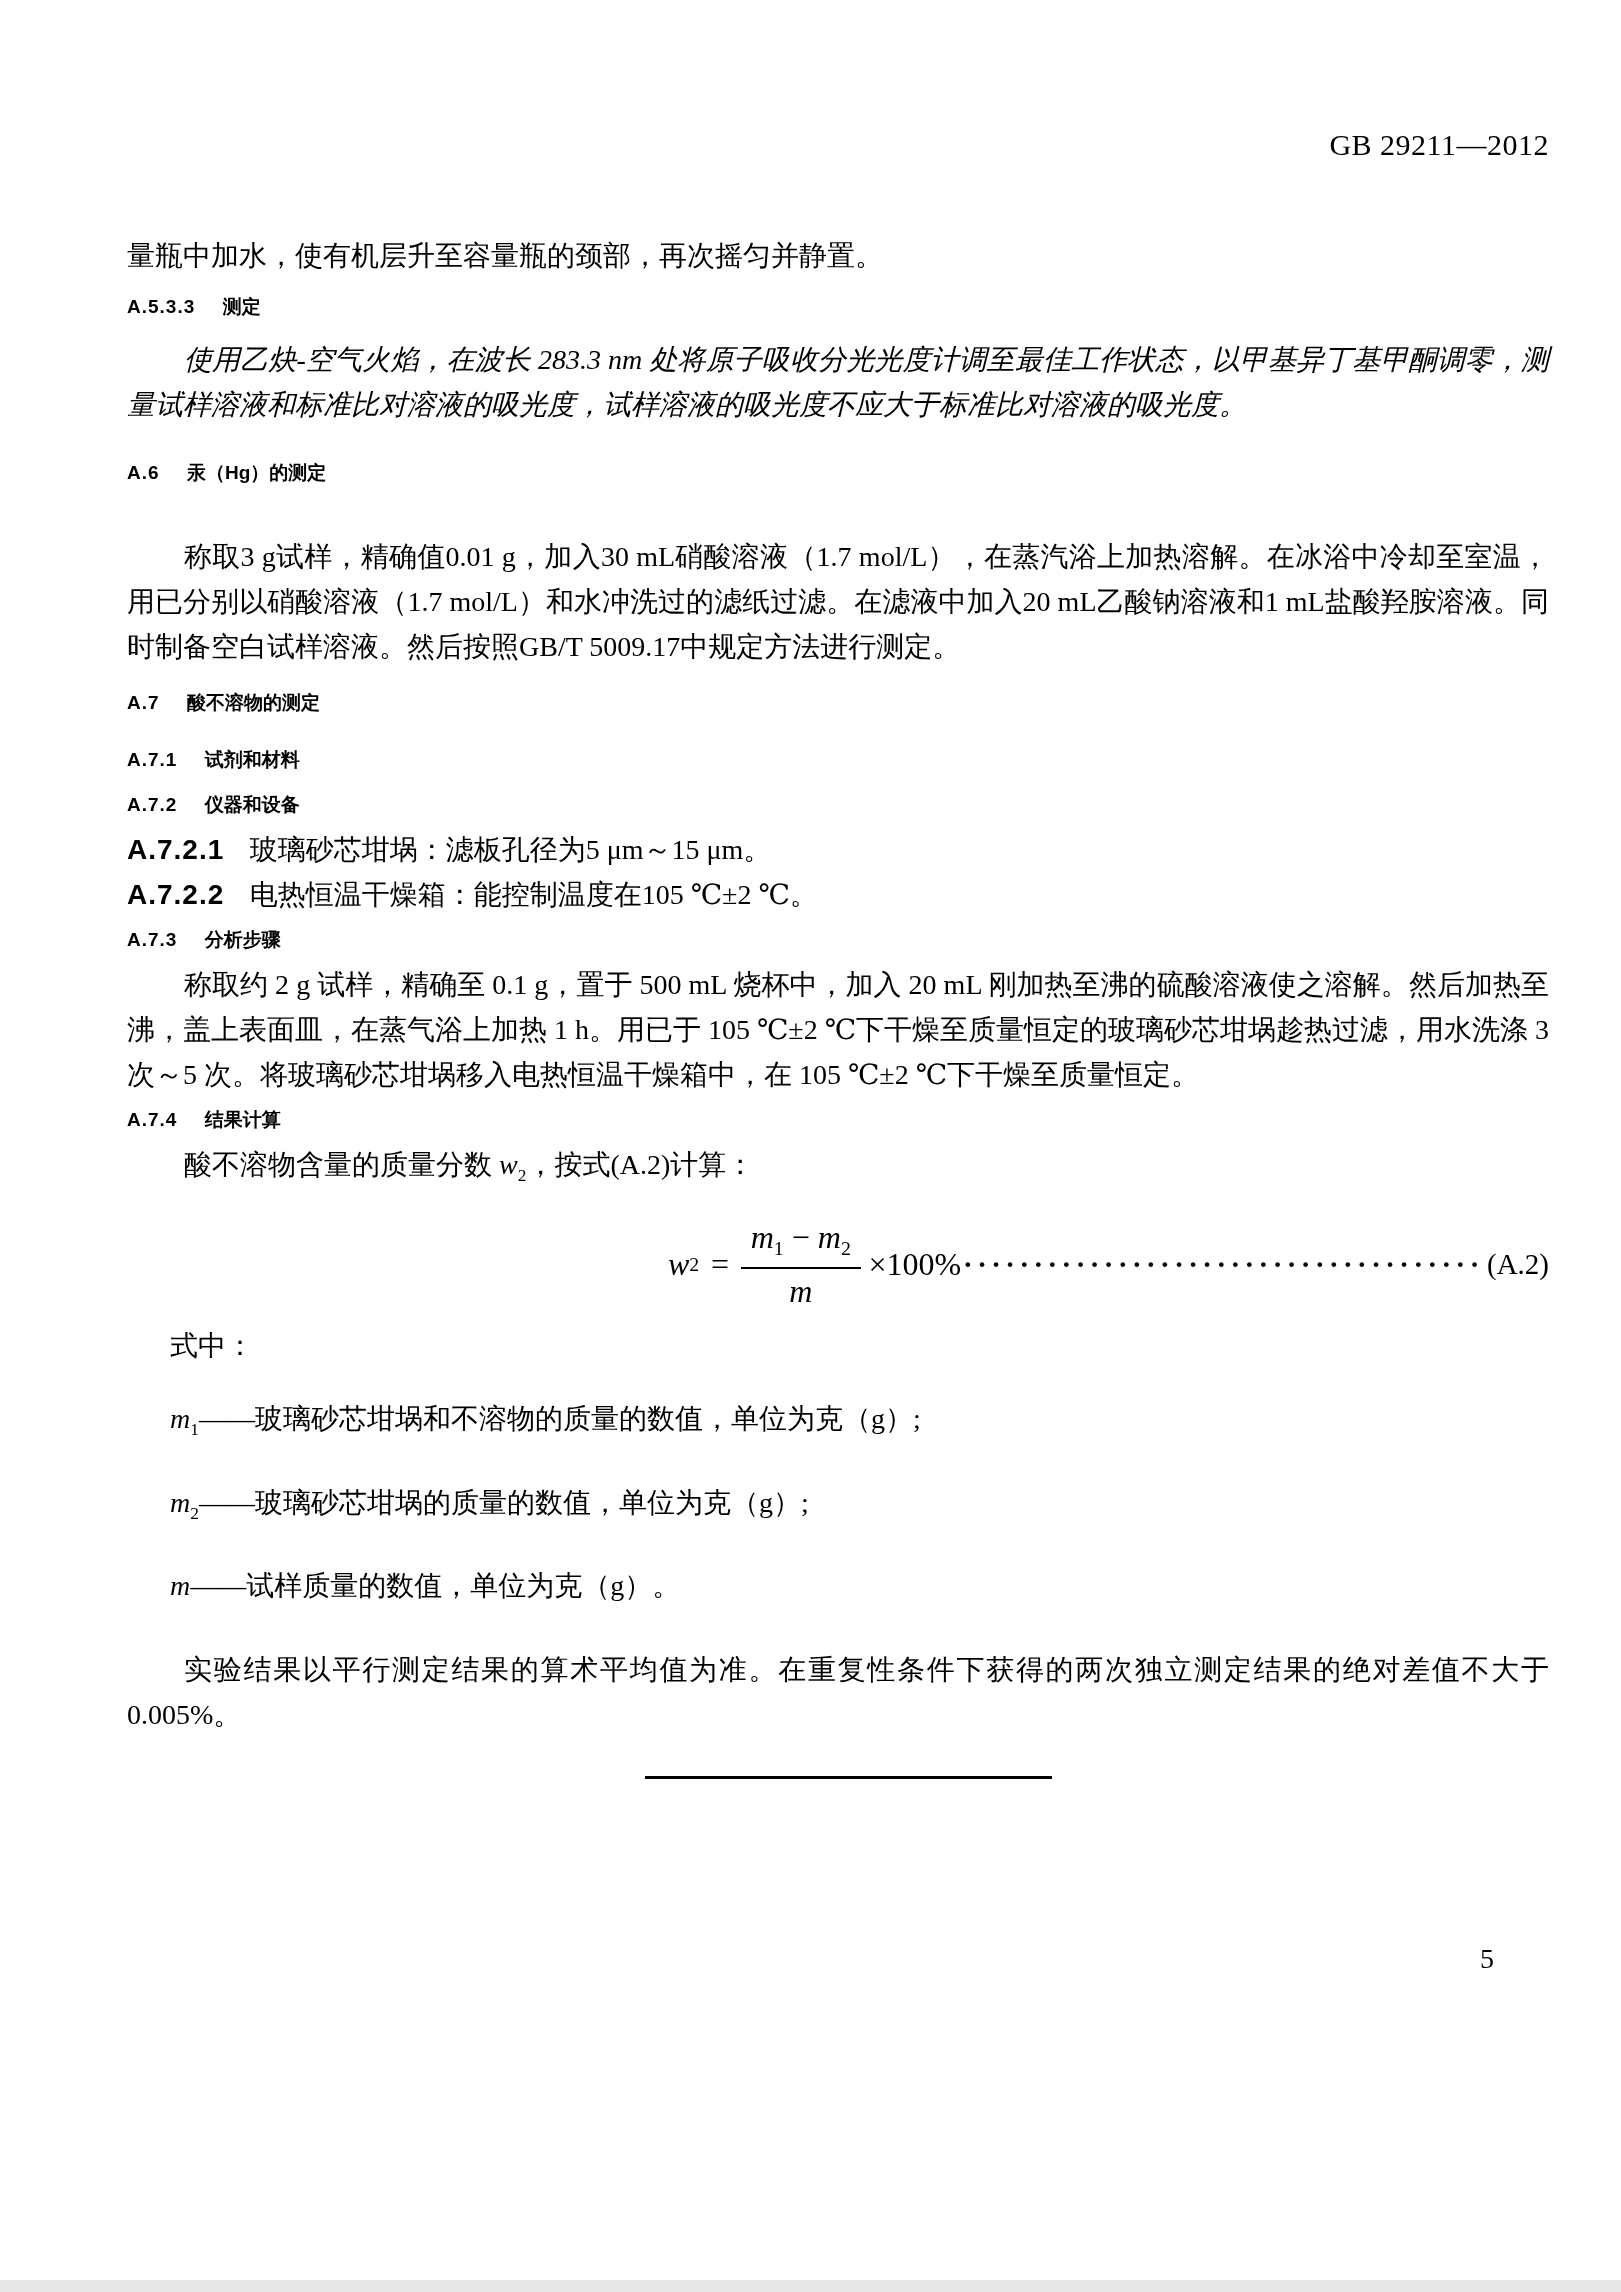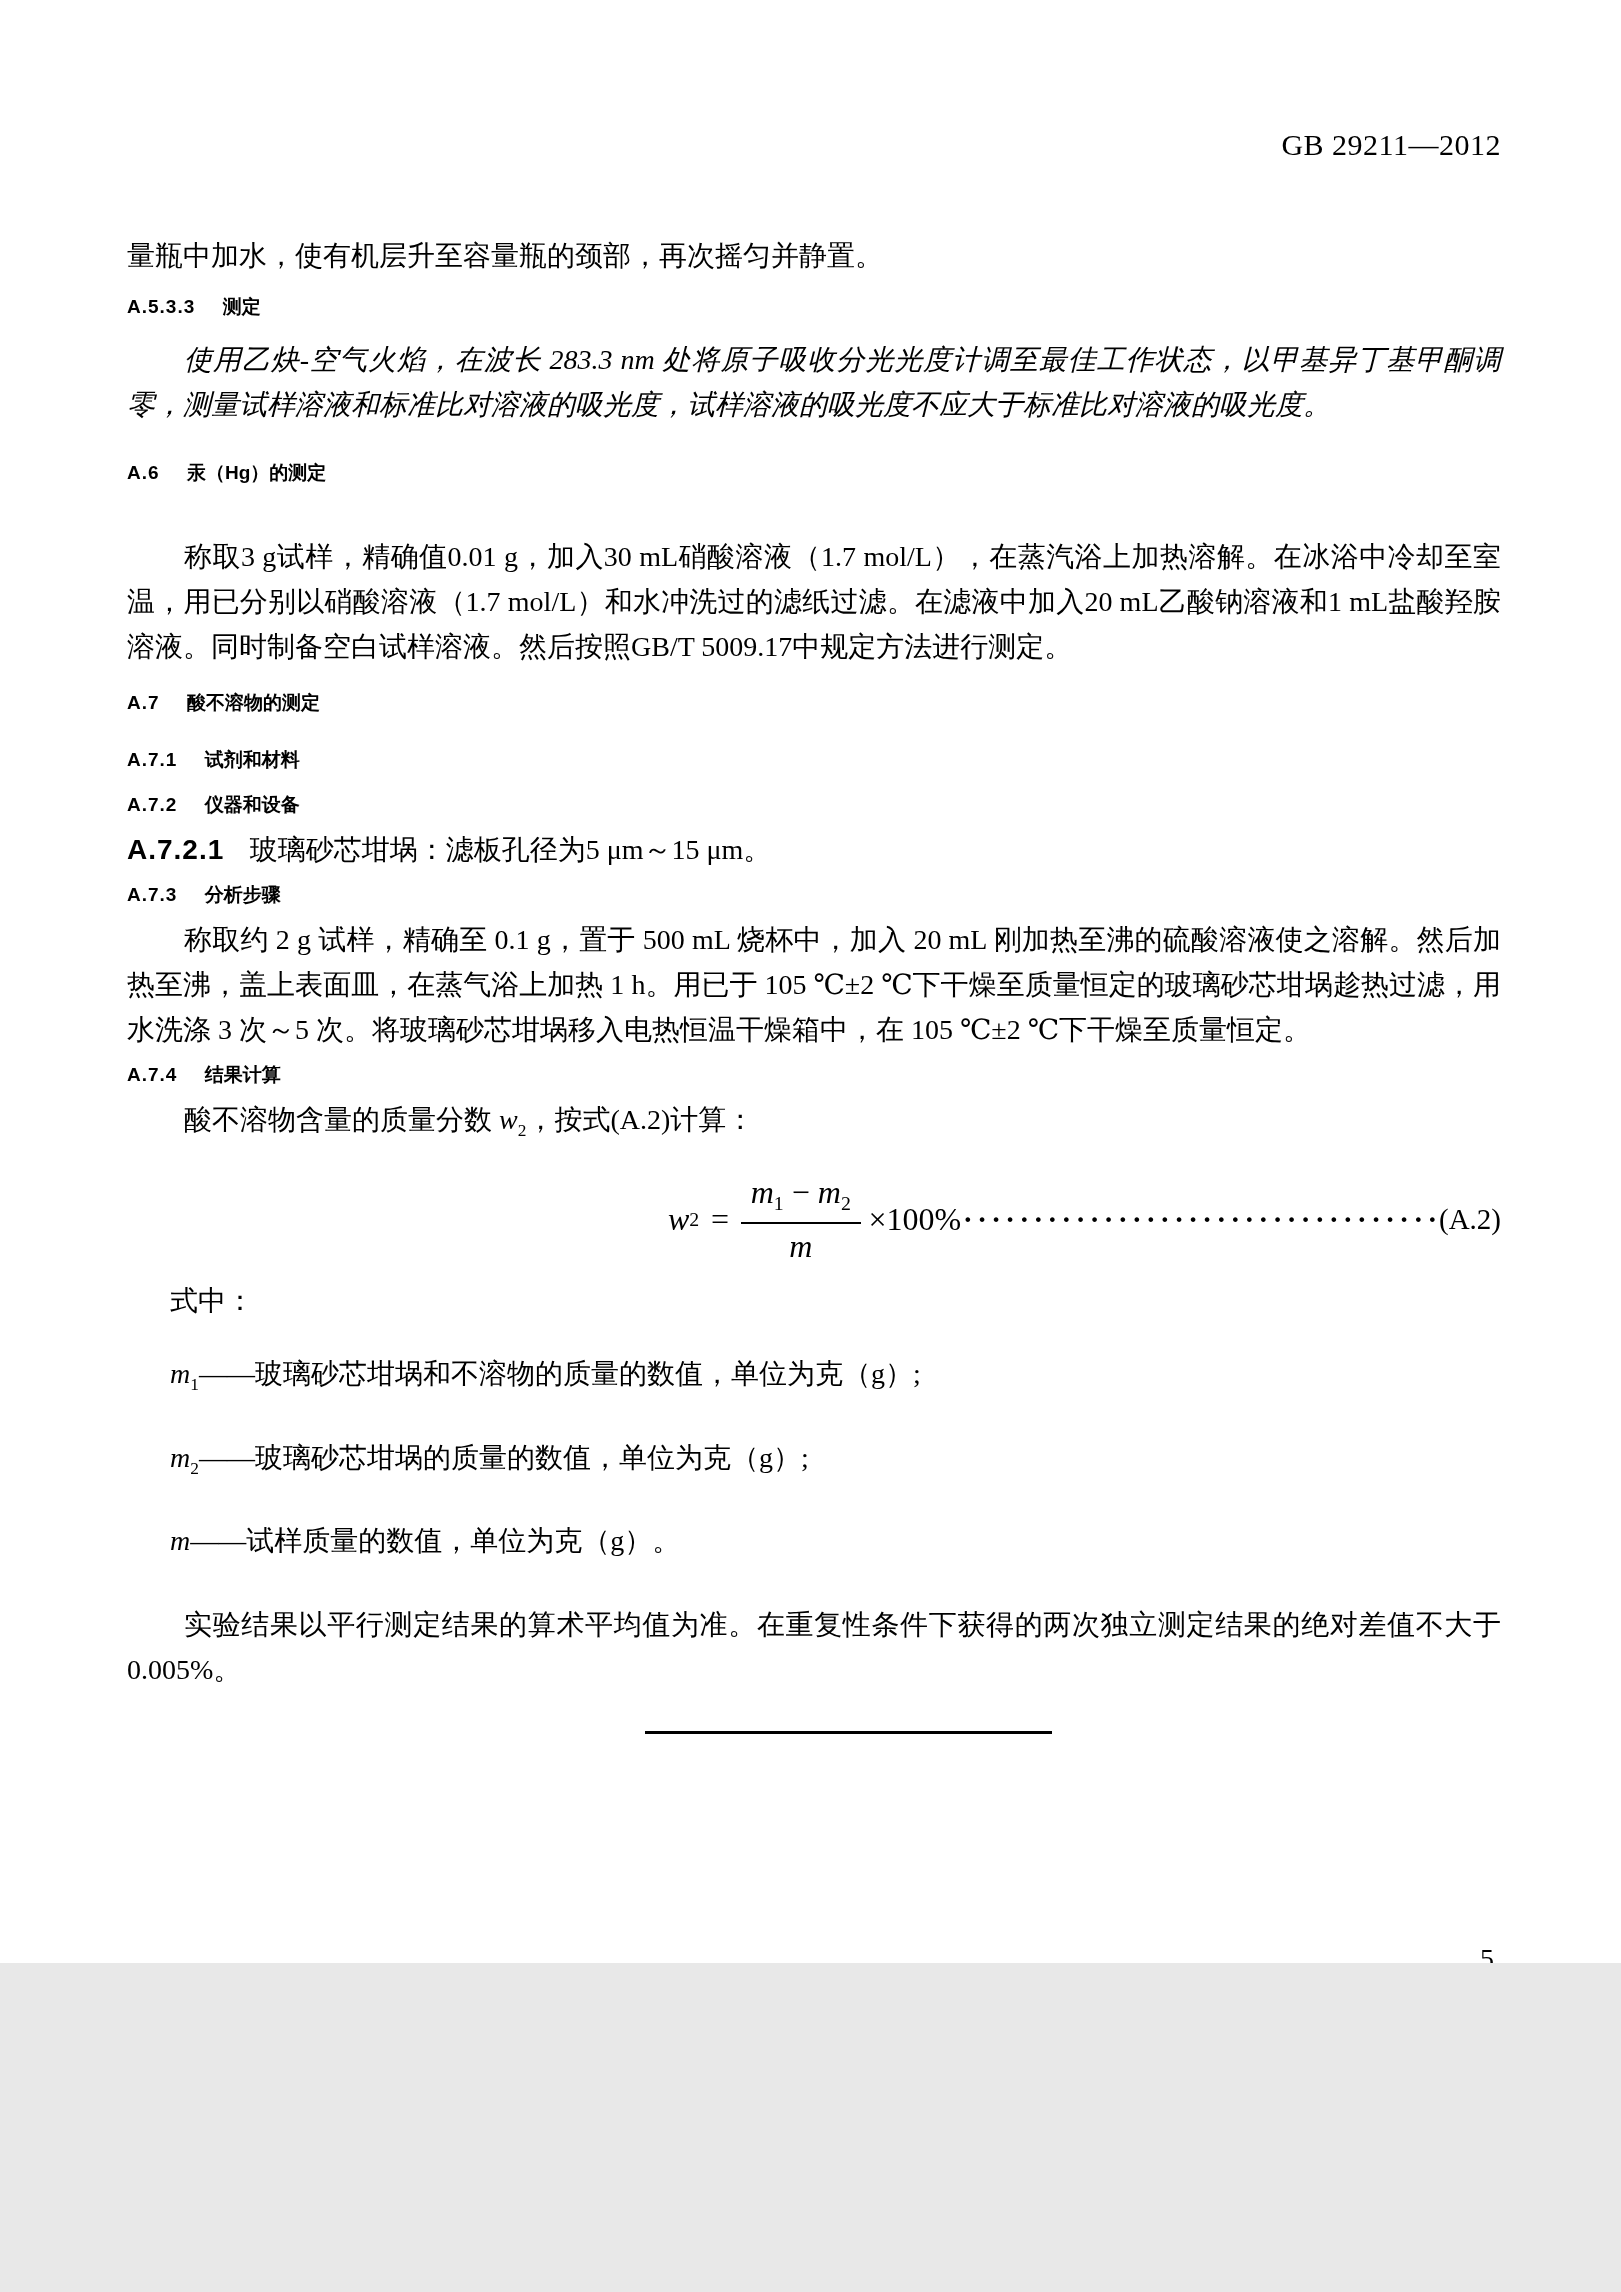--- a/index.html
+++ b/index.html
@@ -1,25 +1,25 @@
 <!DOCTYPE html>
 <html><head>
 <meta charset="utf-8">
 <style>
   html,body { margin:0; padding:0; background:#e8e8e8; }
   .page {
     position:relative;
-    width:1621px; height:1963px;
+    width:1621px; height:2280px;
     margin:0 auto;
     background:#ffffff;
     color:#000;
     font-family:"Liberation Serif","DejaVu Serif",serif;
     font-size:28px;
     box-sizing:border-box;
-    padding:129px 120px 0 127px;
+    padding:129px 72px 0 127px;
     overflow:hidden;
   }
   .doc-header {
     text-align:right;
     font-size:30px;
     line-height:31px;
     letter-spacing:0.5px;
   }
   .para {
     line-height:45px;
@@ -116,20 +116,23 @@
   <p class="heading h-sub">
     <span class="hnum">A.7.1</span><span>试剂和材料</span>
   </p>
 
   <p class="heading">
     <span class="hnum">A.7.2</span><span>仪器和设备</span>
   </p>
   <p class="subclause">
     <span class="hnum">A.7.2.1</span><span>玻璃砂芯坩埚：滤板孔径为5 μm～15 μm。</span>
   </p>
+  <p class="subclause">
+    <span class="hnum">A.7.2.2</span><span>电热恒温干燥箱：能控制温度在105 ℃±2 ℃。</span>
+  </p>
 
   <p class="heading">
     <span class="hnum">A.7.3</span><span>分析步骤</span>
   </p>
   <p class="para indent">称取约 2 g 试样，精确至 0.1 g，置于 500 mL 烧杯中，加入 20 mL 刚加热至沸的硫酸溶液使之溶解。然后加热至沸，盖上表面皿，在蒸气浴上加热 1 h。用已于 105 ℃±2 ℃下干燥至质量恒定的玻璃砂芯坩埚趁热过滤，用水洗涤 3 次～5 次。将玻璃砂芯坩埚移入电热恒温干燥箱中，在 105 ℃±2 ℃下干燥至质量恒定。</p>
 
   <p class="heading">
     <span class="hnum">A.7.4</span><span>结果计算</span>
   </p>
   <p class="para indent">

